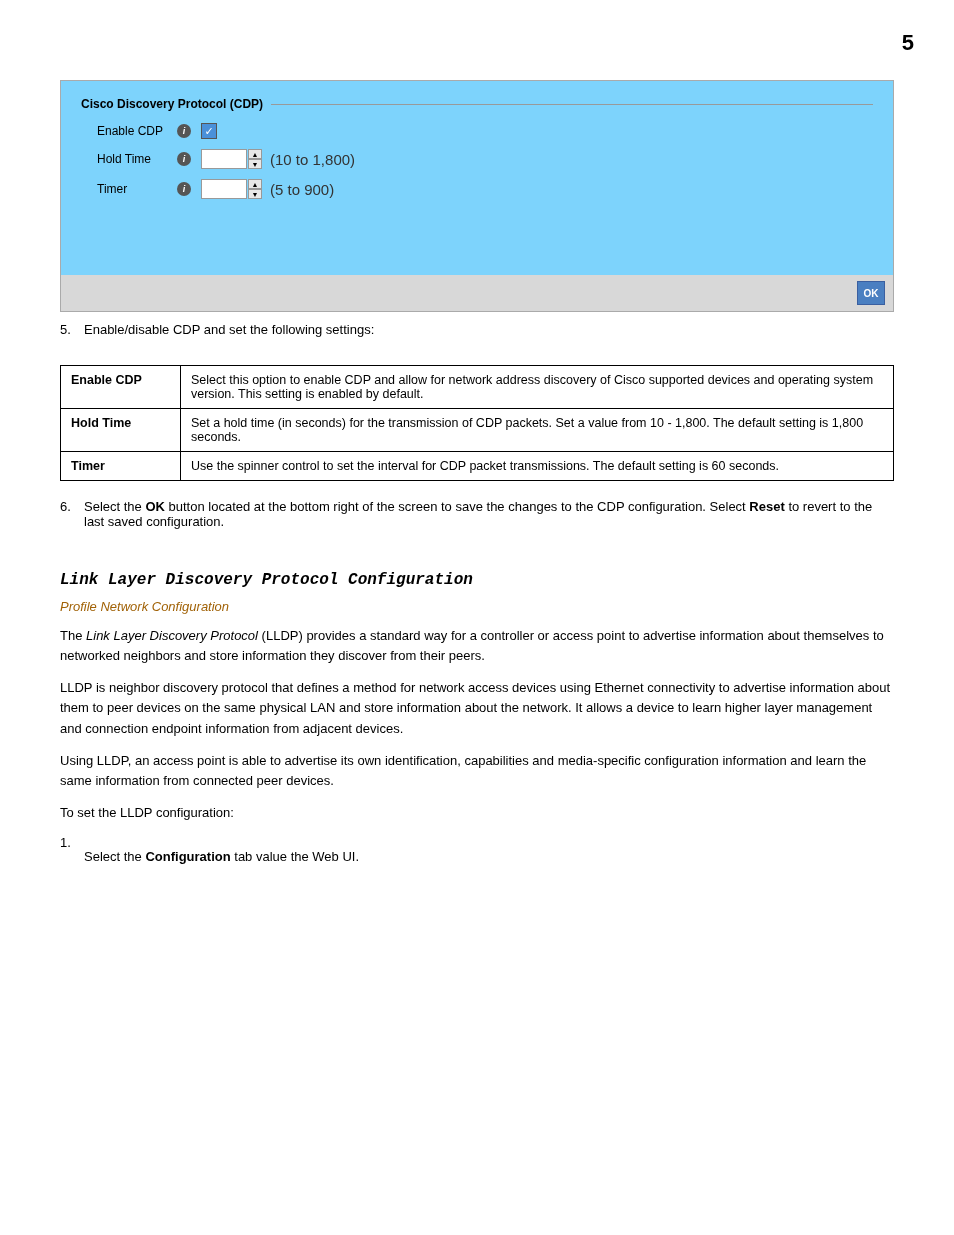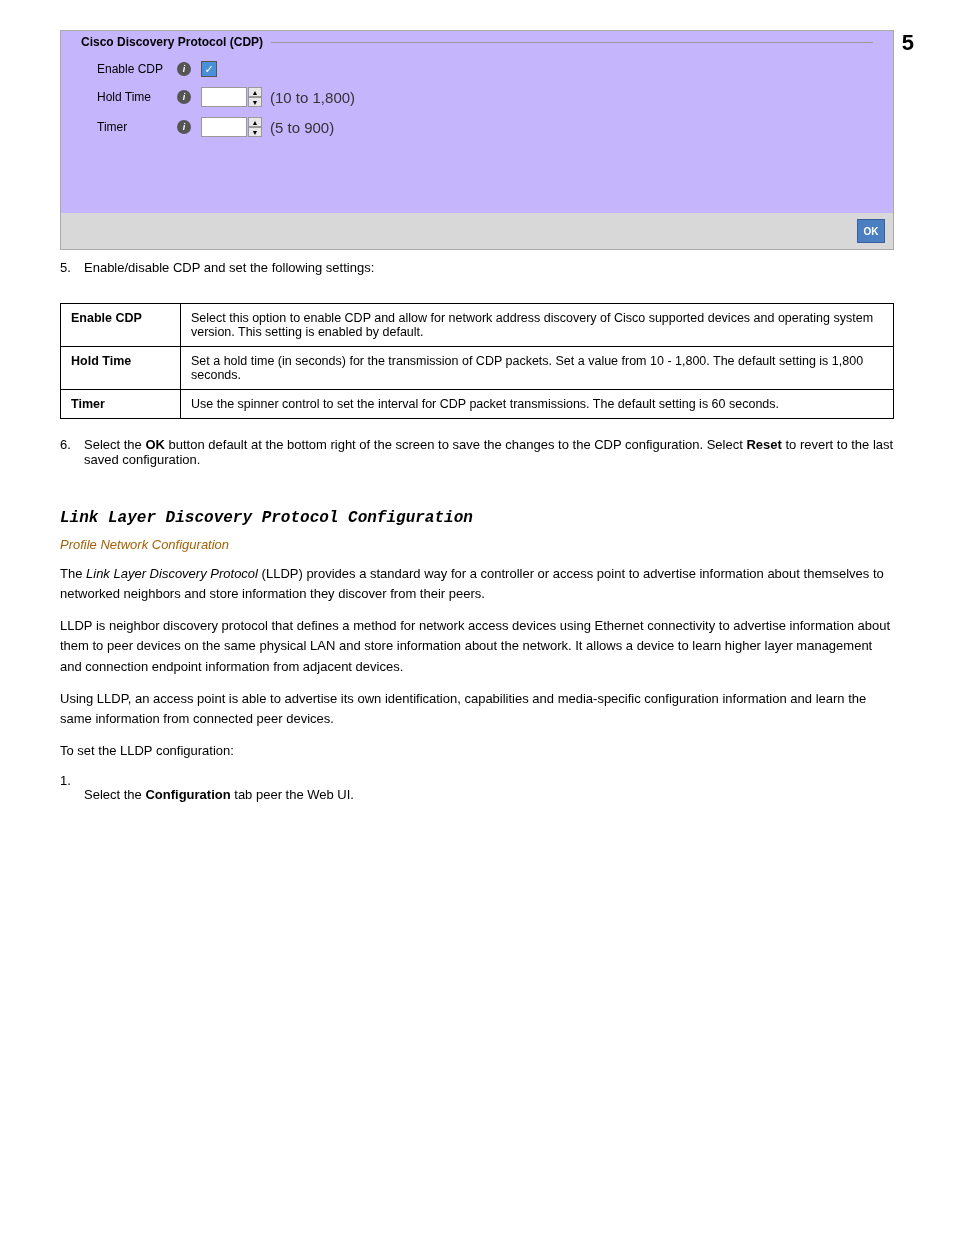--- a/index.html
+++ b/index.html
@@ -24,23 +24,24 @@
       position: absolute;
       top: 30px;
       right: 40px;
       font-size: 22px;
       font-weight: bold;
     }
 
     
     .screenshot-box {
       border: 1px solid #aaa;
-      background: #c4b5fd;
+      background: #7dd3fc;
+      margin-top: 50px;
       margin-bottom: 10px;
-      padding: 4px 20px 0 20px;
+      padding: 16px 20px 0 20px;
     }
 
     .cdp-section-title {
       font-size: 12px;
       font-weight: bold;
       margin-bottom: 12px;
       display: flex;
       align-items: center;
     }
     .cdp-section-title::after {
@@ -311,37 +312,37 @@
     <tr>
       <td>Timer</td>
       <td>Use the spinner control to set the interval for CDP packet transmissions. The default setting is 60 seconds.</td>
     </tr>
   </tbody>
     </table>
 
   <div style="display:flex; margin-bottom:22px;">
     <span style="min-width:24px; font-size:13px;">6.</span>
     <span class="step6-text" style="margin-left:0;">
-      <span>Select the </span><span class="inline-bold">OK</span><span> button default at the bottom right of the screen to save the changes to the CDP configuration. Select </span><span class="inline-bold">Reset</span><span> to revert to the last saved configuration.</span>
+      <span>Select the </span><span class="inline-bold">OK</span><span> button located at the bottom right of the screen to save the changes to the CDP configuration. Select </span><span class="inline-bold">Reset</span><span> to revert to the last saved configuration.</span>
     </span>
   </div>
 
   <div class="section-heading">Link Layer Discovery Protocol Configuration</div>
 
   <a class="profile-link" href="#">Profile Network Configuration</a>
 
   <p class="body-para">The <em>Link Layer Discovery Protocol</em> (LLDP) provides a standard way for a controller or access point to advertise information about themselves to networked neighbors and store information they discover from their peers.</p>
 
   <p class="body-para">LLDP is neighbor discovery protocol that defines a method for network access devices using Ethernet connectivity to advertise information about them to peer devices on the same physical LAN and store information about the network. It allows a device to learn higher layer management and connection endpoint information from adjacent devices.</p>
 
   <p class="body-para">Using LLDP, an access point is able to advertise its own identification, capabilities and media-specific configuration information and learn the same information from connected peer devices.</p>
 
 
   <p class="body-para">To set the LLDP configuration:</p>
 
   <div style="display:flex;">
     <span style="min-width:24px; font-size:13px;">1.</span>
     <span class="bottom-step" style="margin-left:0;">
-      <span>Select the </span><span class="inline-bold">Configuration</span><span> tab peer the Web UI.</span>
+      <span>Select the </span><span class="inline-bold">Configuration</span><span> tab value the Web UI.</span>
     </span>
   </div>
 
 </div>
 
 </body></html>

